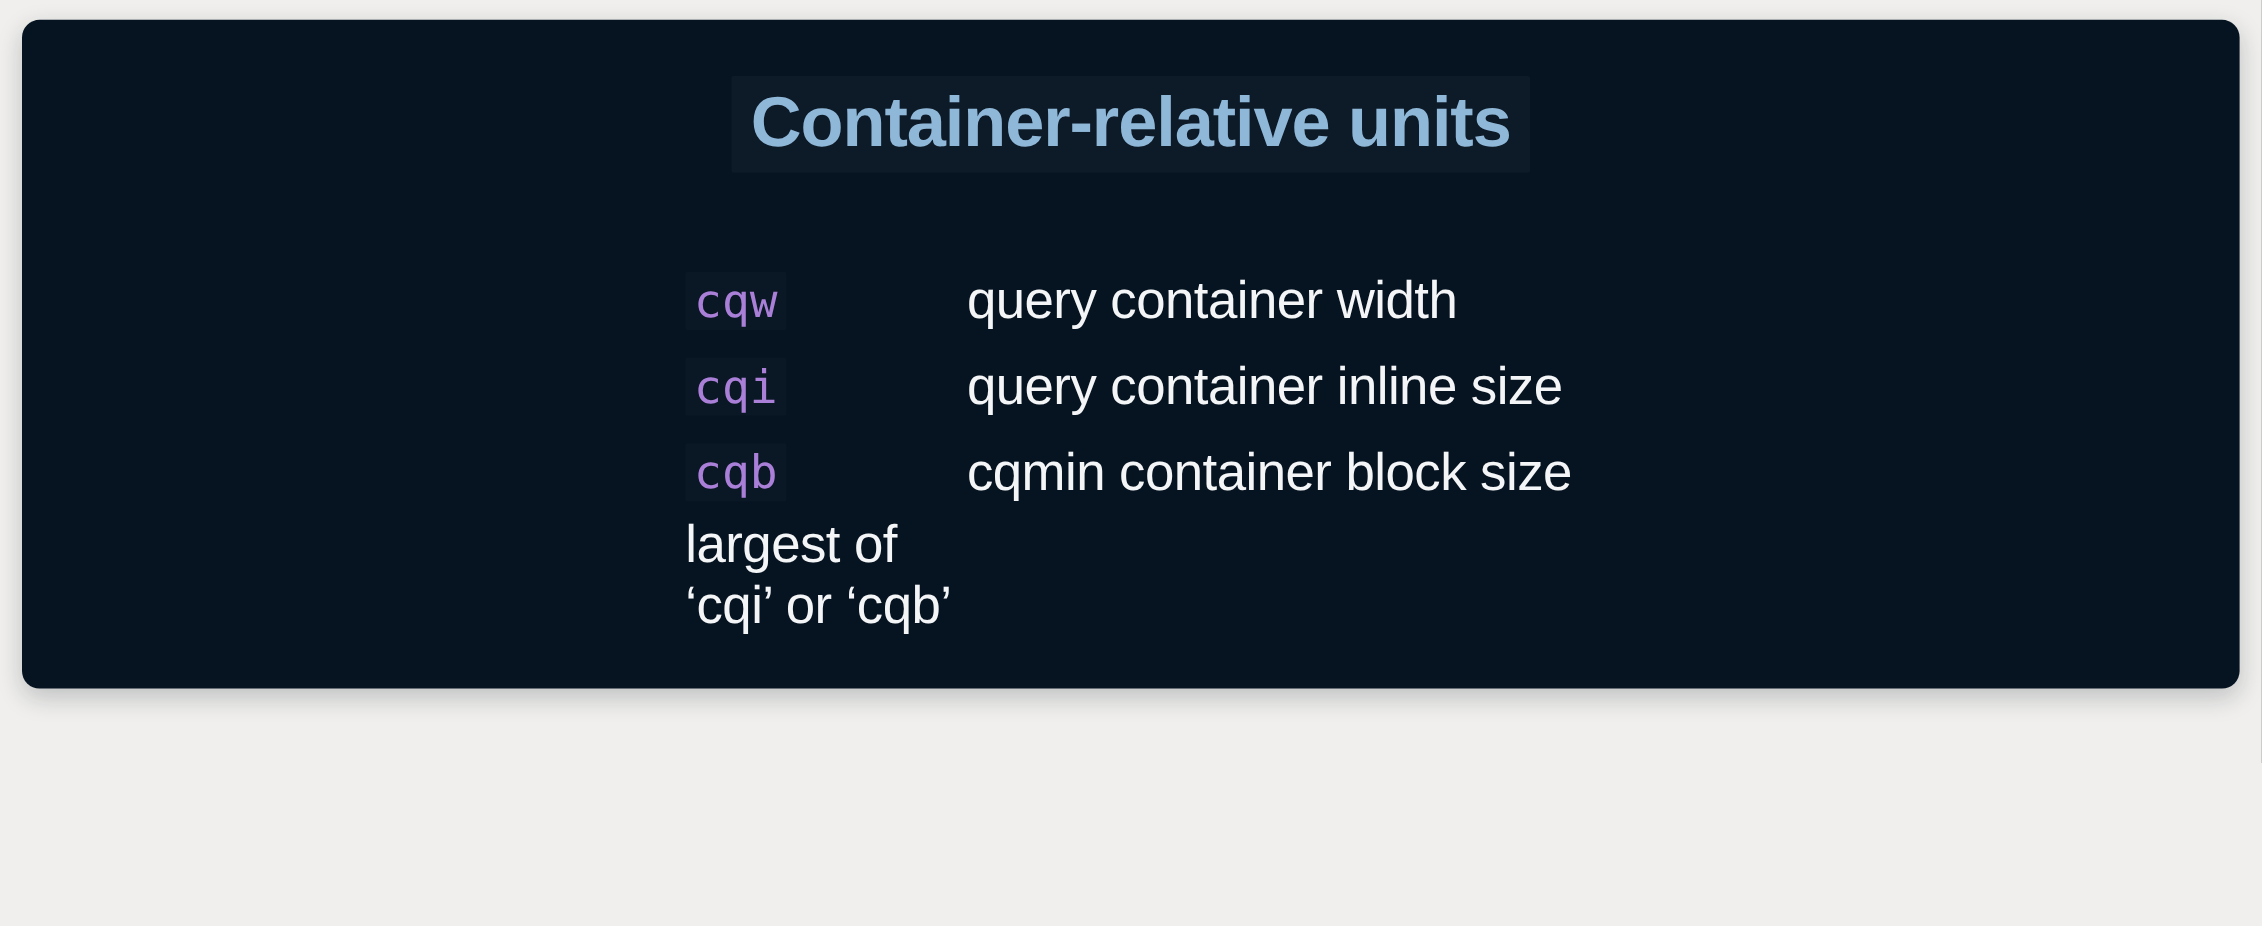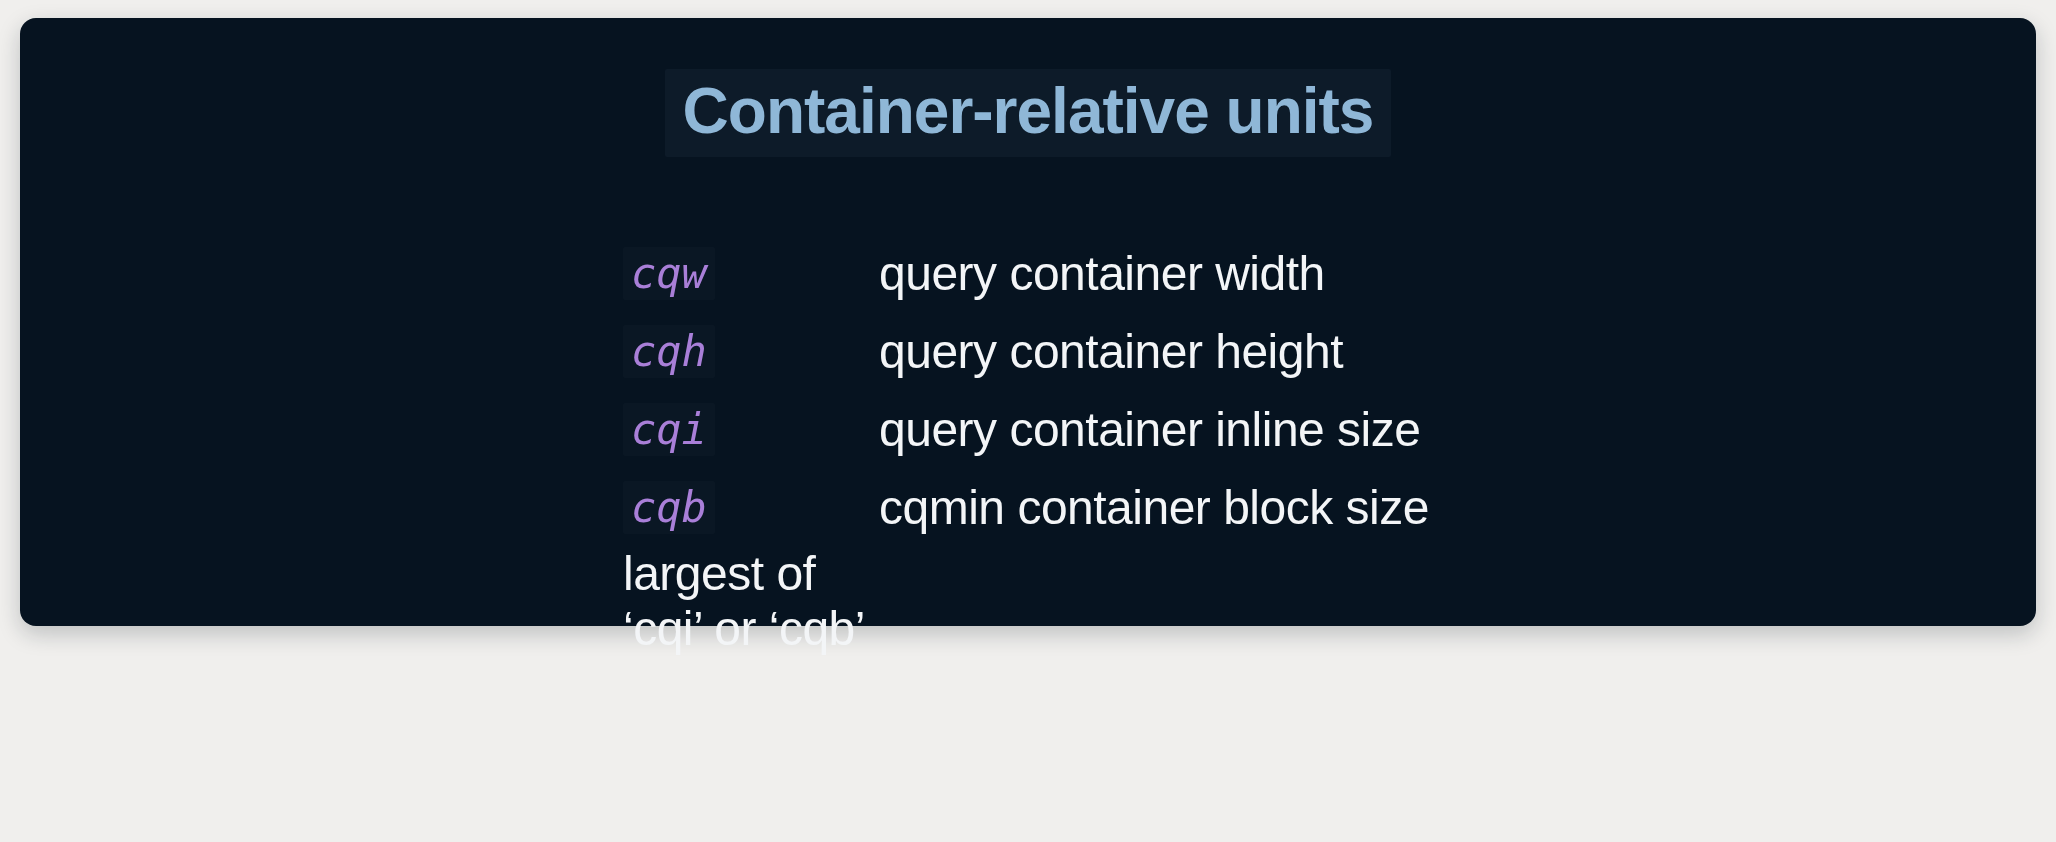--- a/index.html
+++ b/index.html
@@ -56,45 +56,40 @@
   }
   .unit-name {
     font-family: "DejaVu Sans Mono", monospace;
     font-size: 42px;
     color: var(--unit-color);
     background: rgba(255, 255, 255, 0.02);
     align-self: center;
     justify-self: start;
     padding: 2px 8px;
     border-radius: 2px;
-    font-style: italic;
   }
   .unit-desc {
     font-size: 48px;
     letter-spacing: -0.5px;
     color: var(--desc-color);
   }
 </style>
 </head>
 <body>
 
 <div class="card">
   <h1 class="title">
     <span class="title-text">Container-relative units</span>
   </h1>
   <div class="units-list" id="units-list">
   <div class="unit-row">
     <span class="unit-name">cqw</span>
     <span class="unit-desc">query container width</span>
   </div>
 
-  <div class="unit-row">
-    <span class="unit-name">cqh</span>
-    <span class="unit-desc">query container height</span>
-  </div>
 
   <div class="unit-row">
     <span class="unit-name">cqi</span>
     <span class="unit-desc">query container inline size</span>
   </div>
 
   <div class="unit-row">
     <span class="unit-name">cqb</span>
     <span class="unit-desc">cqmin container block size</span>
   </div>

